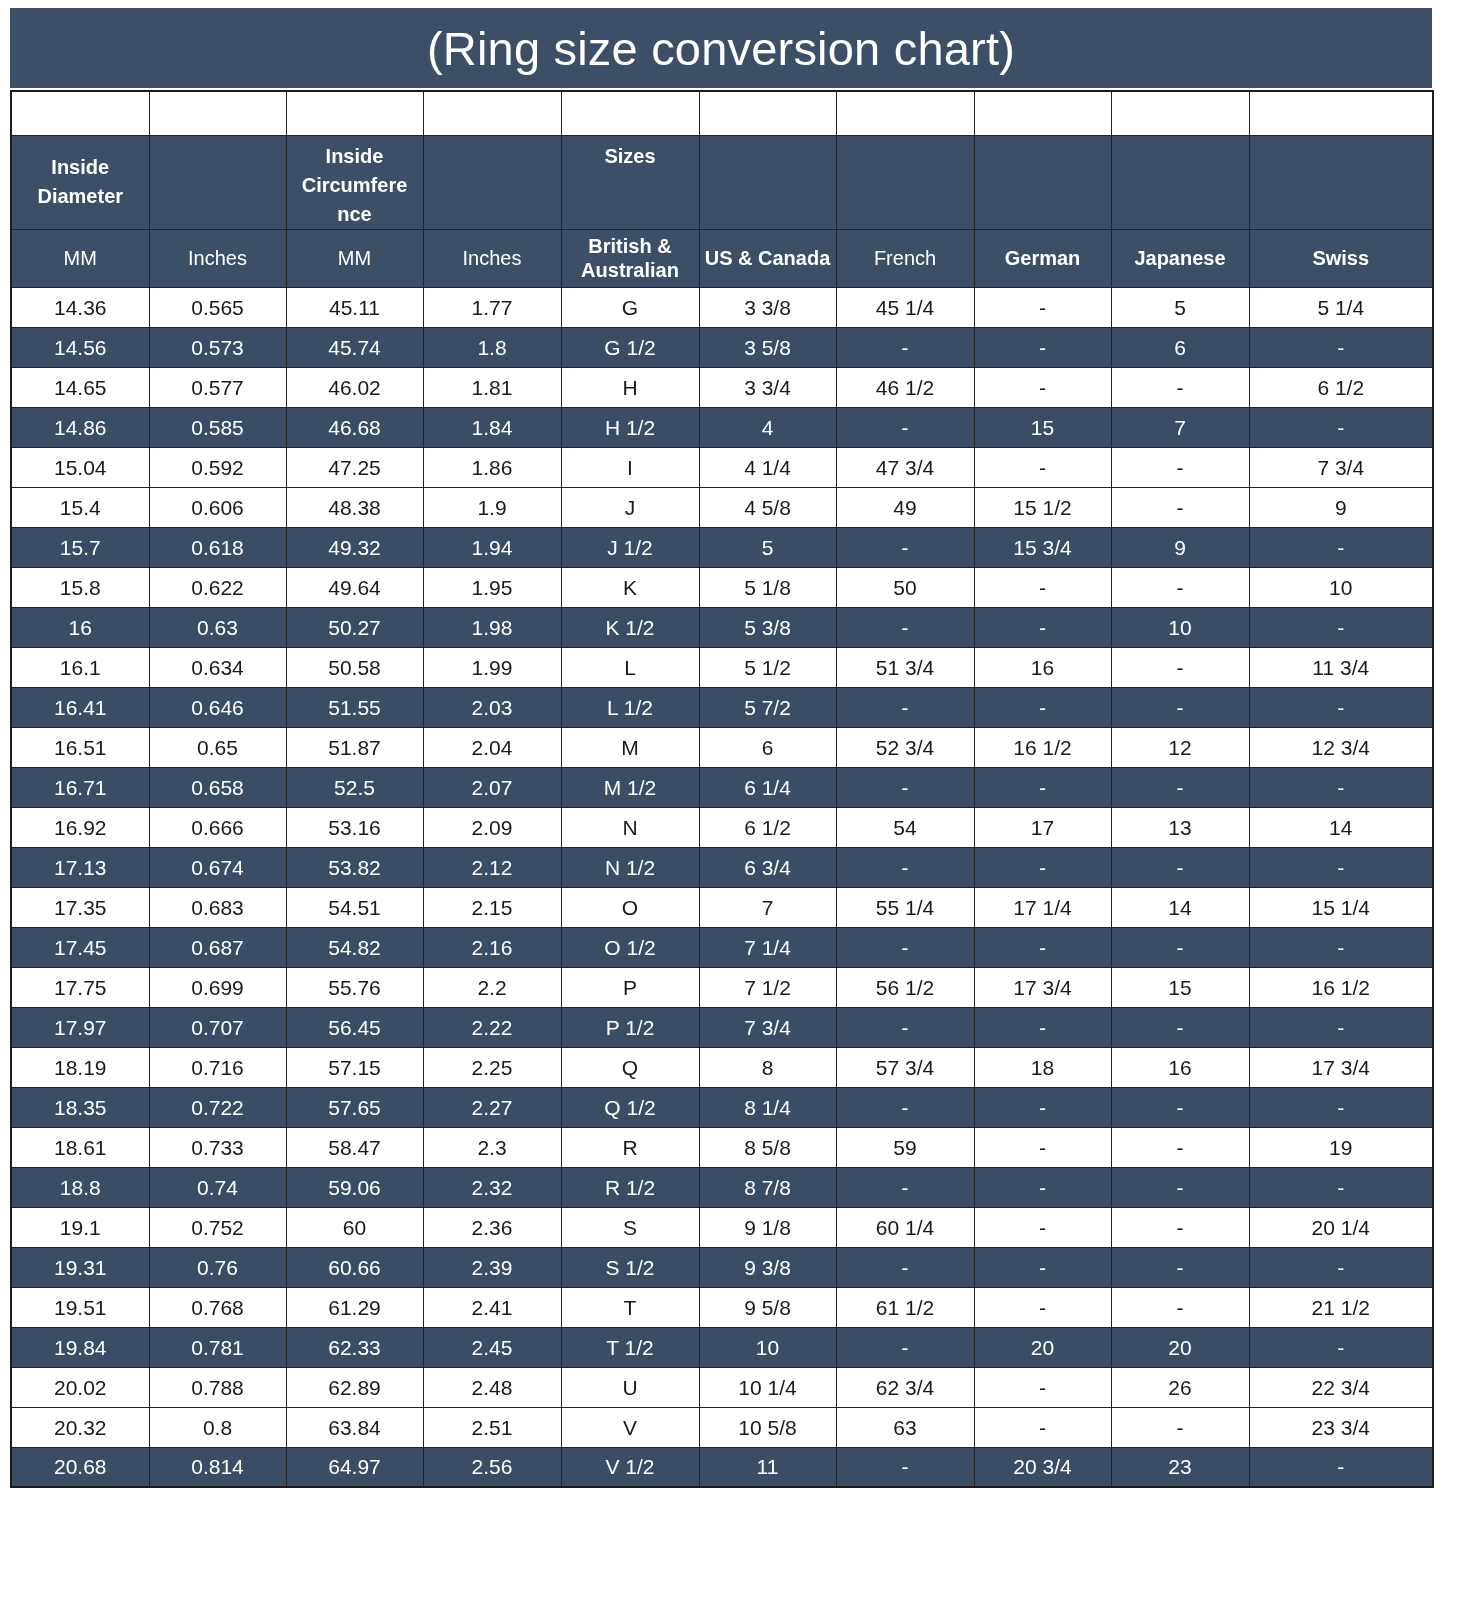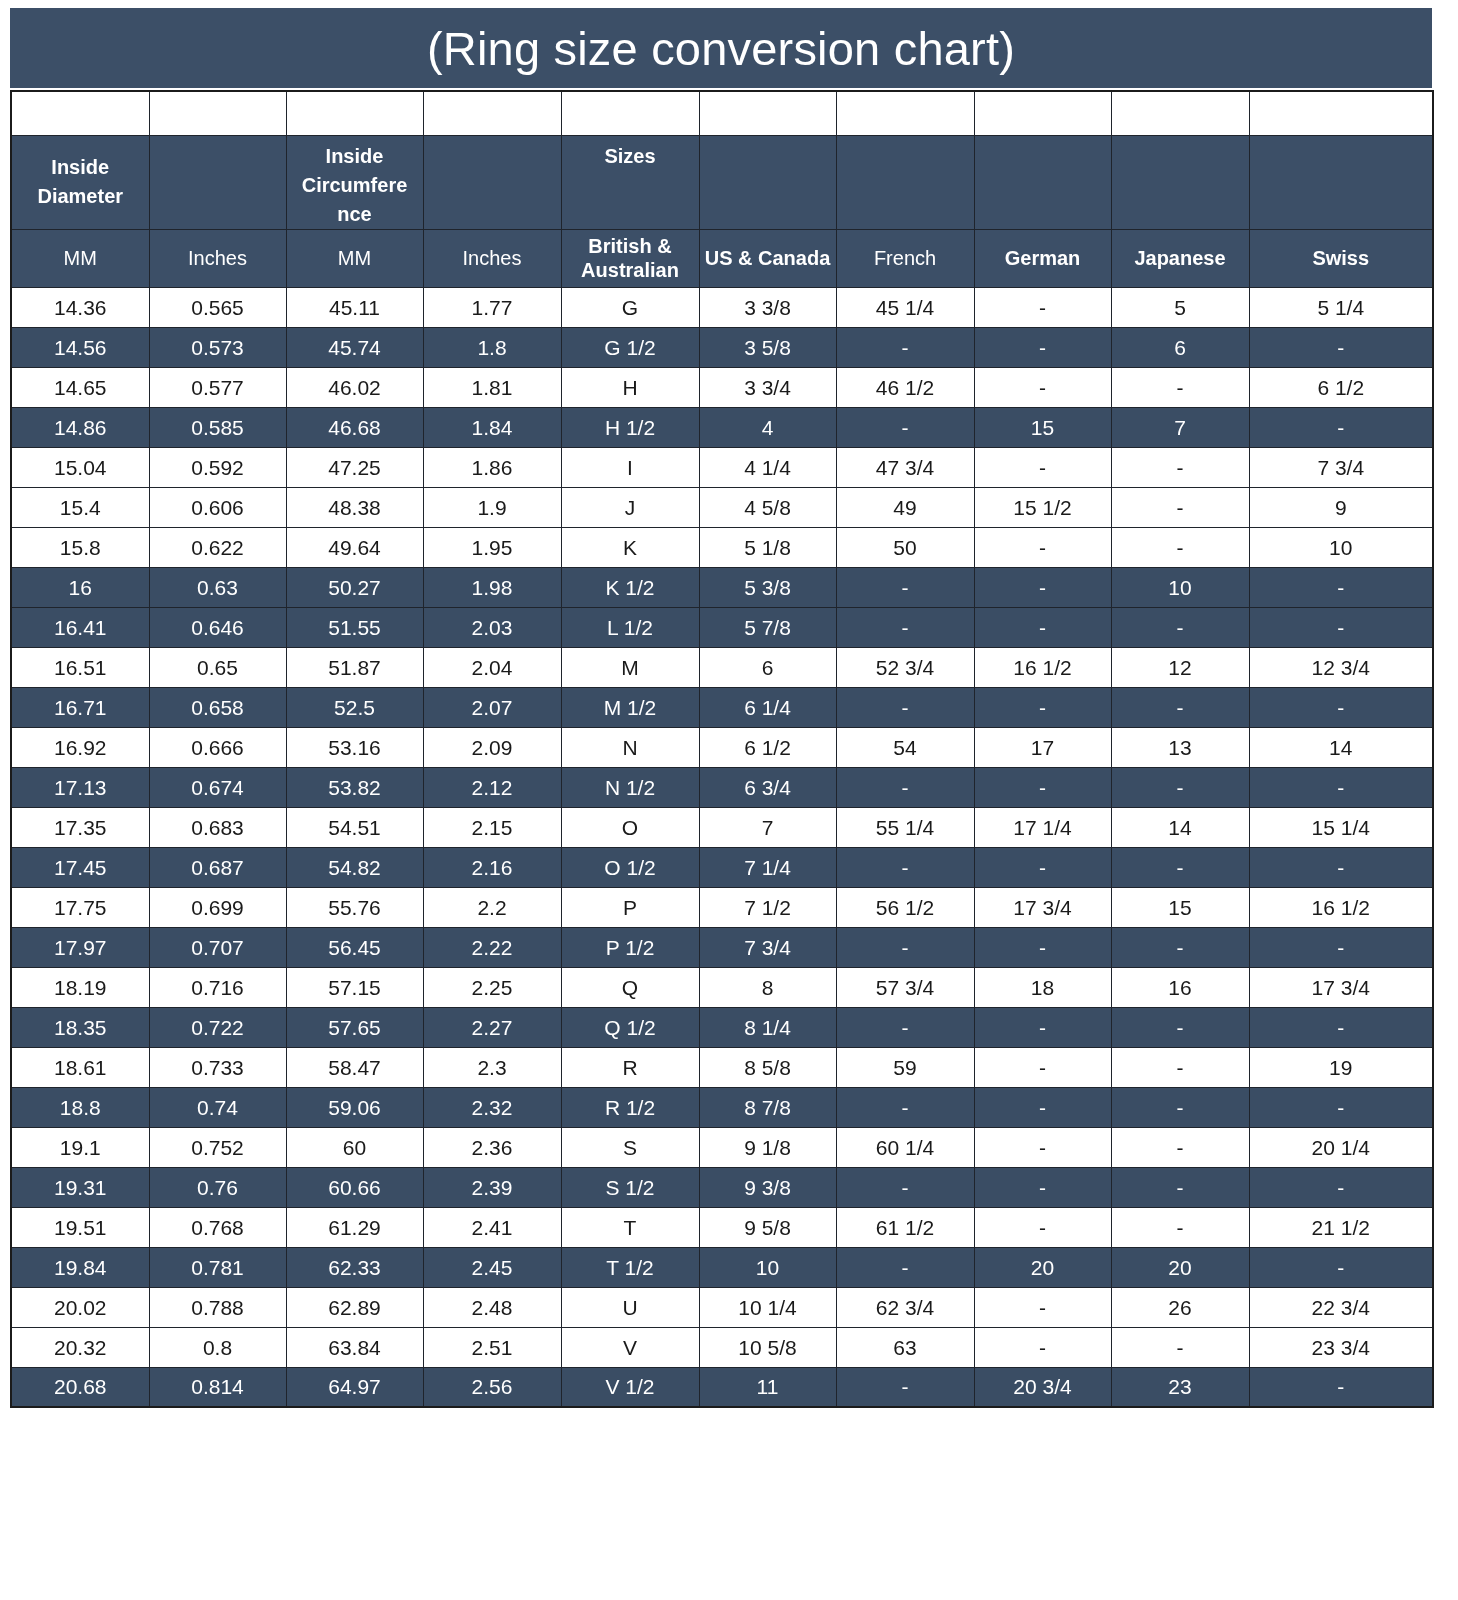--- a/index.html
+++ b/index.html
@@ -267,20 +267,32 @@
           <td>0.606</td>
           <td>48.38</td>
           <td>1.9</td>
           <td>J</td>
           <td>4 5/8</td>
           <td>49</td>
           <td>15 1/2</td>
           <td>-</td>
           <td>9</td>
         </tr>
+        <tr class="data-row dark">
+          <td>15.7</td>
+          <td>0.618</td>
+          <td>49.32</td>
+          <td>1.94</td>
+          <td>J 1/2</td>
+          <td>5</td>
+          <td>-</td>
+          <td>15 3/4</td>
+          <td>9</td>
+          <td>-</td>
+        </tr>
         <tr class="data-row light">
           <td>15.8</td>
           <td>0.622</td>
           <td>49.64</td>
           <td>1.95</td>
           <td>K</td>
           <td>5 1/8</td>
           <td>50</td>
           <td>-</td>
           <td>-</td>
@@ -291,27 +303,39 @@
           <td>0.63</td>
           <td>50.27</td>
           <td>1.98</td>
           <td>K 1/2</td>
           <td>5 3/8</td>
           <td>-</td>
           <td>-</td>
           <td>10</td>
           <td>-</td>
         </tr>
+        <tr class="data-row light">
+          <td>16.1</td>
+          <td>0.634</td>
+          <td>50.58</td>
+          <td>1.99</td>
+          <td>L</td>
+          <td>5 1/2</td>
+          <td>51 3/4</td>
+          <td>16</td>
+          <td>-</td>
+          <td>11 3/4</td>
+        </tr>
         <tr class="data-row dark">
           <td>16.41</td>
           <td>0.646</td>
           <td>51.55</td>
           <td>2.03</td>
           <td>L 1/2</td>
-          <td>5 7/8</td>
+          <td>5 7/2</td>
           <td>-</td>
           <td>-</td>
           <td>-</td>
           <td>-</td>
         </tr>
         <tr class="data-row light">
           <td>16.51</td>
           <td>0.65</td>
           <td>51.87</td>
           <td>2.04</td>

